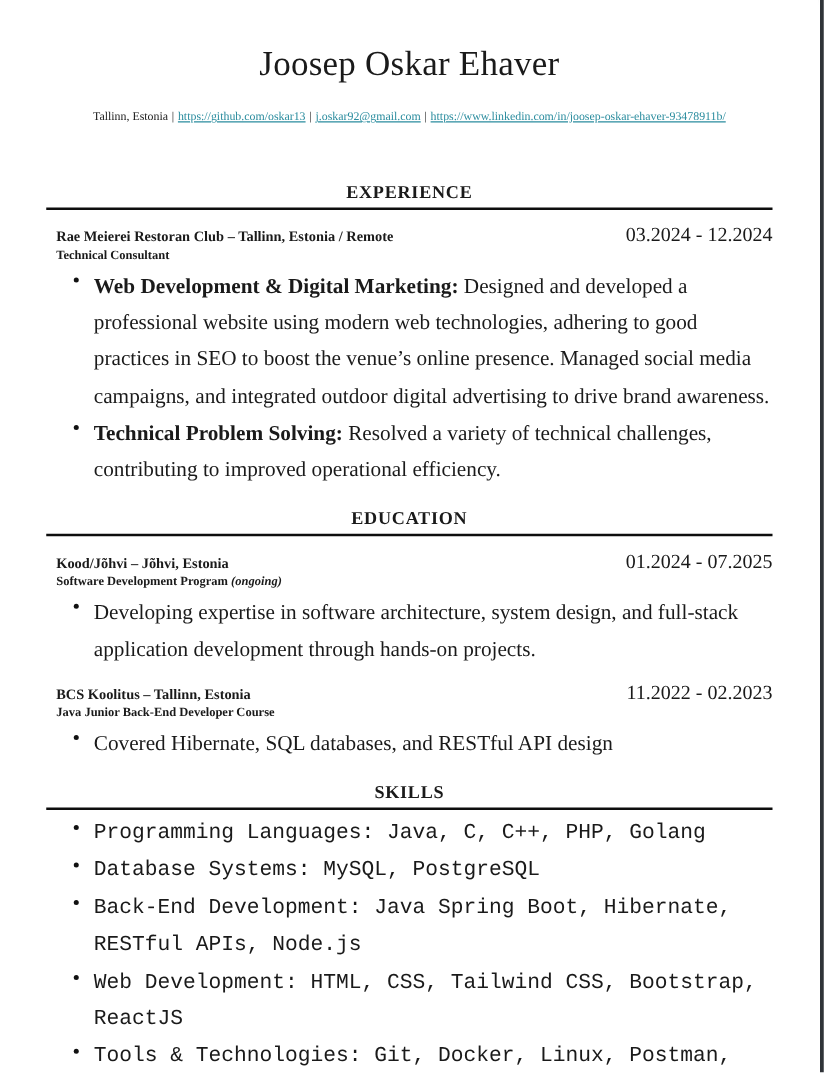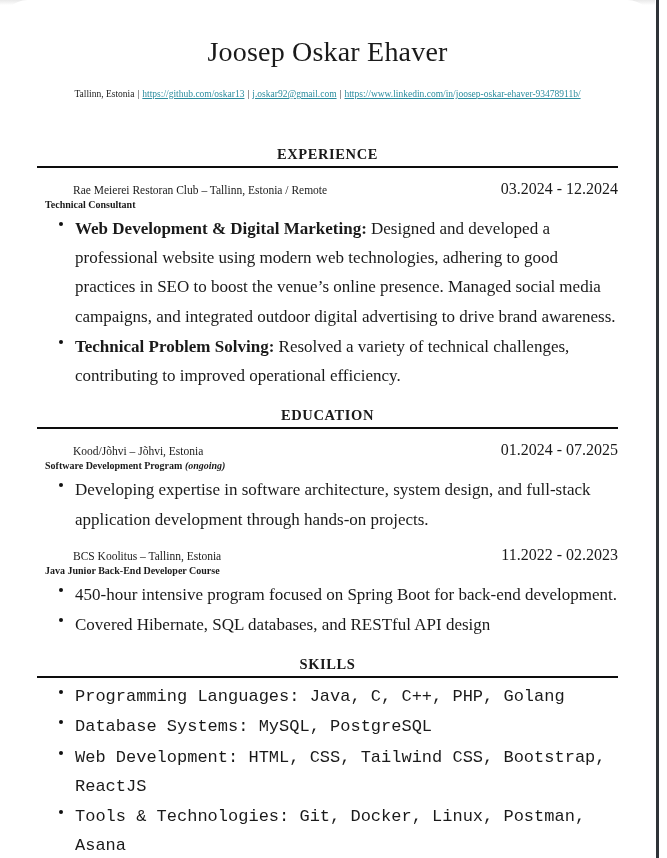--- a/index.html
+++ b/index.html
@@ -29,21 +29,20 @@
     height: 858px;
     background: #2f3338;
   }
   .page {
     position: absolute;
     top: 0; left: 0;
     width: 655px;
     height: 858px;
     background: #ffffff;
     box-sizing: border-box;
-    border-radius: 28px;
   }
   .header {
     text-align: center;
     padding-top: 36px;
   }
   .name {
     font-size: 28px;
     font-weight: normal;
     letter-spacing: 0.2px;
     line-height: 1.15;
@@ -92,22 +91,21 @@
     margin-top: 12px;
   }
   .entry-head {
     display: flex;
     justify-content: space-between;
     align-items: baseline;
     font-size: 11.5px;
     margin-left: 8px;
   }
   .entry-org {
-    font-weight: normal;
-    margin-left: 28px;
+    font-weight: bold;
   }
   .entry-dates {
     font-size: 16px;
     white-space: nowrap;
     margin-left: 42px;
   }
   .entry-role {
     font-size: 10px;
     font-weight: bold;
     margin-left: 8px;
@@ -205,33 +203,33 @@
             <li>Developing expertise in software architecture, system design, and full-stack application development through hands-on projects.</li>
           </ul>
         </div>
         <div class="entry">
           <div class="entry-head">
             <span class="entry-org">BCS Koolitus – Tallinn, Estonia</span>
             <span class="entry-dates">11.2022 - 02.2023</span>
           </div>
           <div class="entry-role">Java Junior Back-End Developer Course</div>
           <ul class="bullets">
-            <li>450-hour intensive program focused on Spring Boot for back-end development.</li>
             <li>Covered Hibernate, SQL databases, and RESTful API design</li>
           </ul>
         </div>
       </div>
   </div>
 
   <div class="gap-sm"></div>
 
   <div class="section">
     <h2 class="section-title">SKILLS</h2>
     <hr class="rule">
     <ul class="bullets skills-list" id="skills-list">
         <li>Programming Languages: Java, C, C++, PHP, Golang</li>
         <li>Database Systems: MySQL, PostgreSQL</li>
+        <li>Back-End Development: Java Spring Boot, Hibernate, RESTful APIs, Node.js</li>
         <li>Web Development: HTML, CSS, Tailwind CSS, Bootstrap, ReactJS</li>
         <li>Tools &amp; Technologies: Git, Docker, Linux, Postman, Asana</li>
       </ul>
   </div>
 
 </div>
 
 </body></html>

